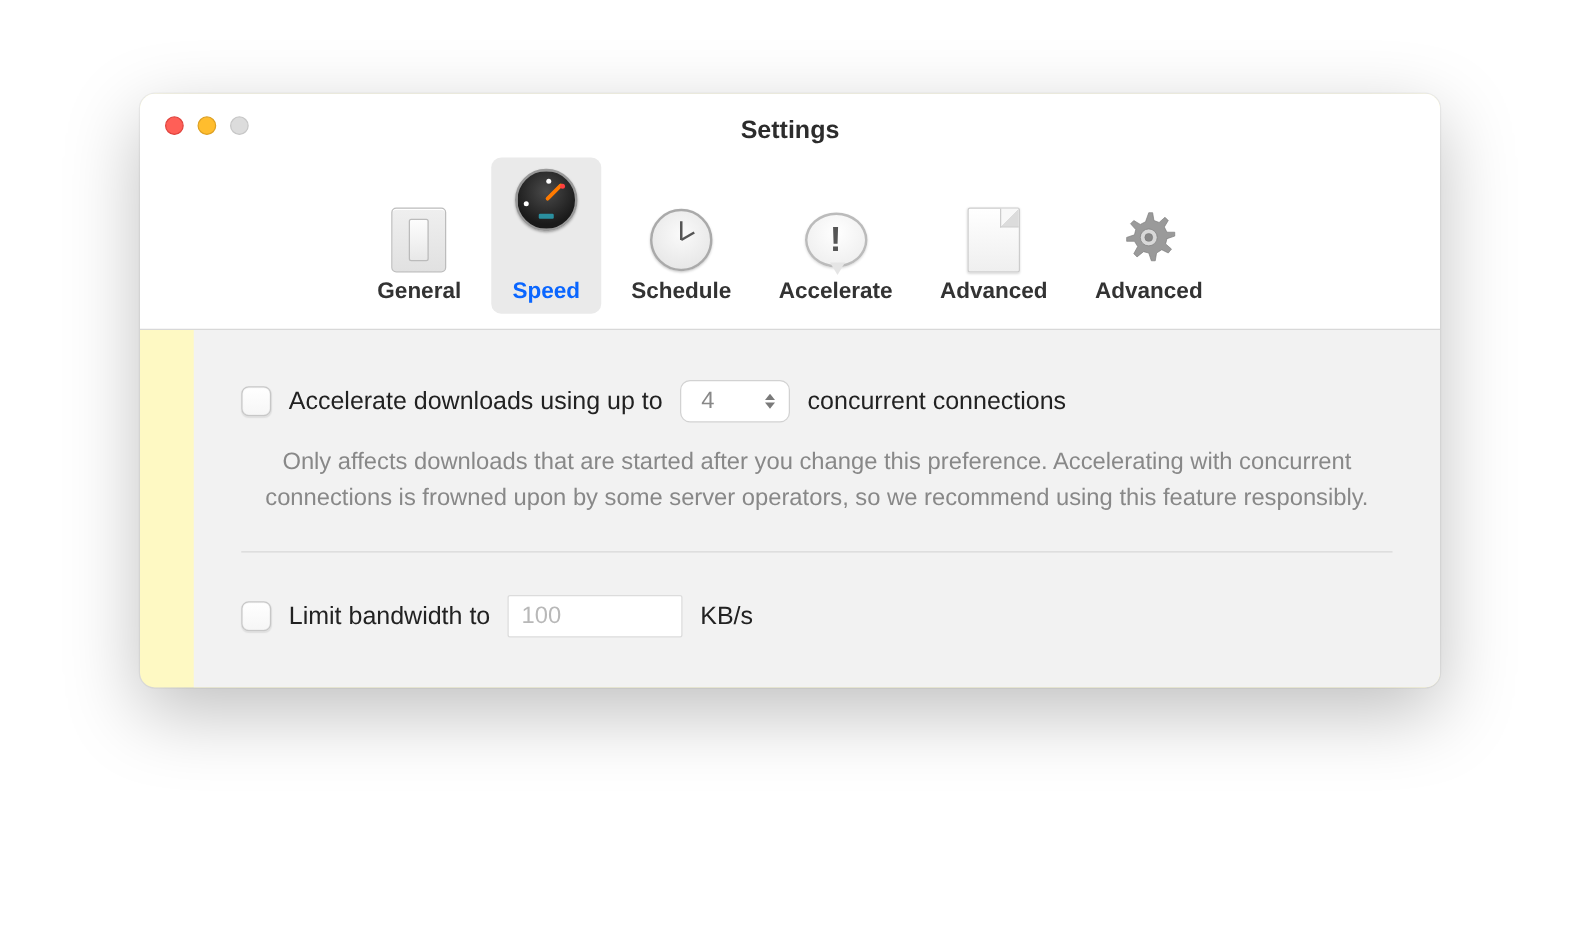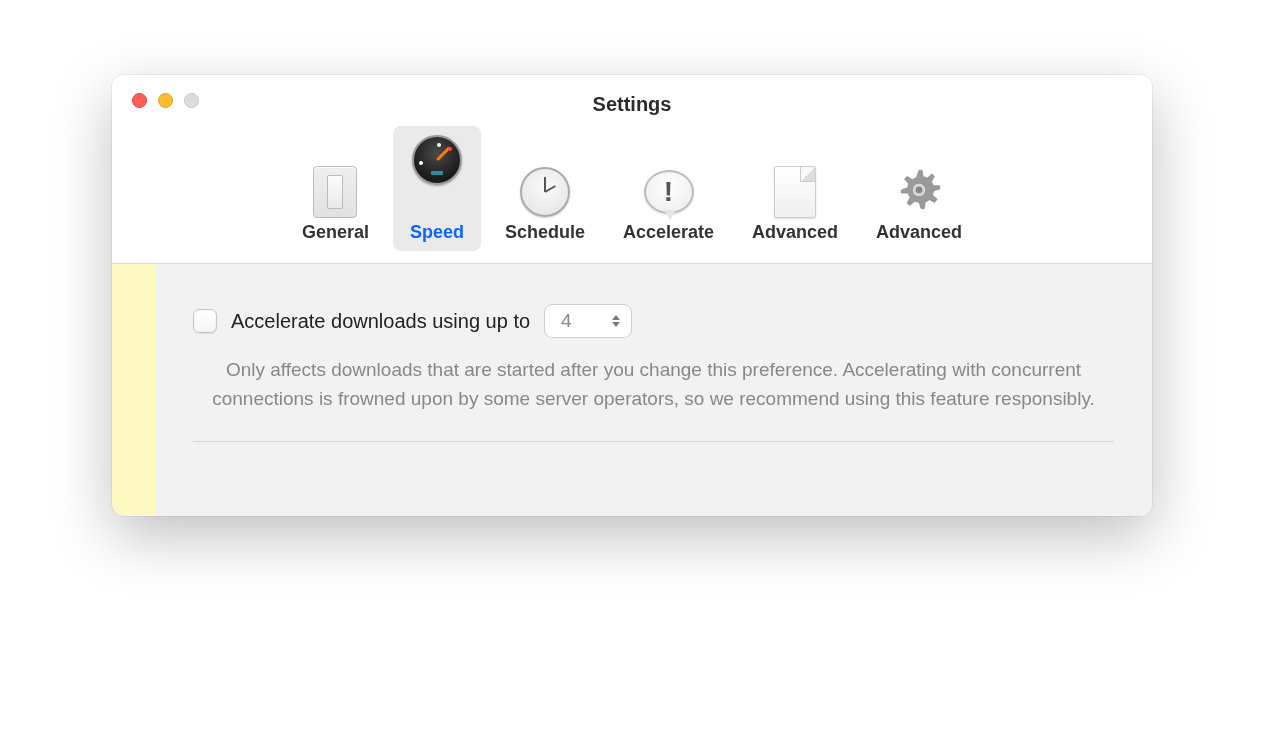--- a/index.html
+++ b/index.html
@@ -384,22 +384,29 @@
         <span class="stepper-value">4</span>
         <span class="stepper-arrows">
           <svg viewBox="0 0 10 7">
               <path d="M5 1 L9 6 L1 6 Z" fill="#7a7a7a"></path>
             </svg>
           <svg viewBox="0 0 10 7">
               <path d="M5 6 L1 1 L9 1 Z" fill="#7a7a7a"></path>
             </svg>
         </span>
       </div>
+      <span class="row-text">concurrent connections</span>
     </div>
 
     <div class="hint">Only affects downloads that are started after you change this preference. Accelerating with concurrent connections is frowned upon by some server operators, so we recommend using this feature responsibly.</div>
 
     <div class="divider"></div>
 
+    <div class="row">
+      <div class="checkbox"></div>
+      <span class="row-text">Limit bandwidth to</span>
+      <input class="text-input" type="text" placeholder="100" style="">
+      <span class="row-text">KB/s</span>
+    </div>
 
 
   </div>
 </div>
 
 </body></html>

